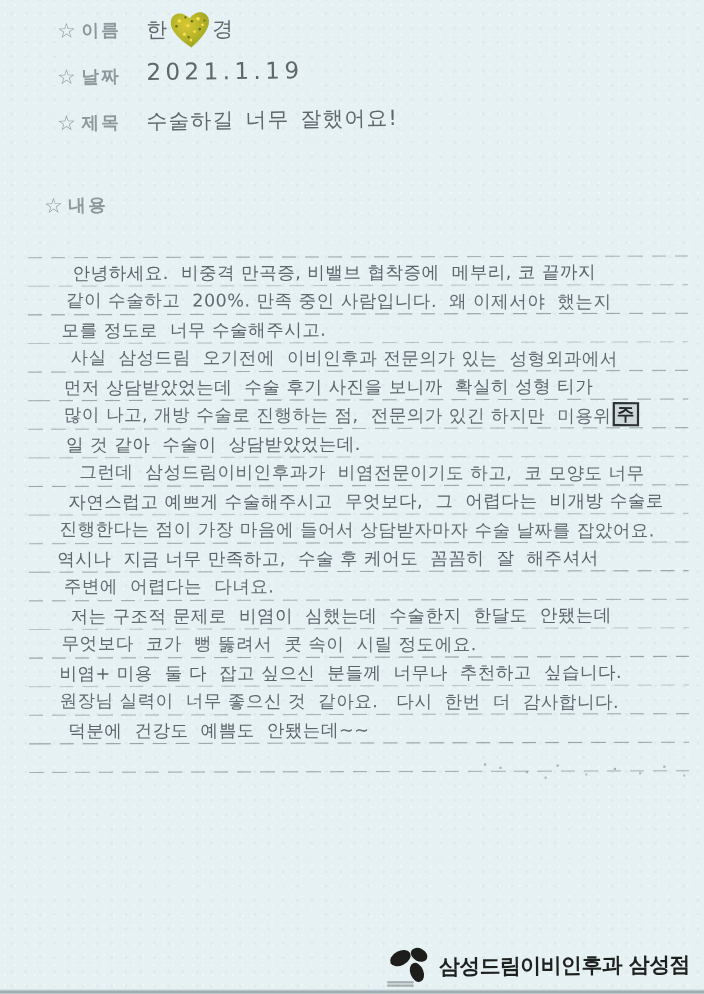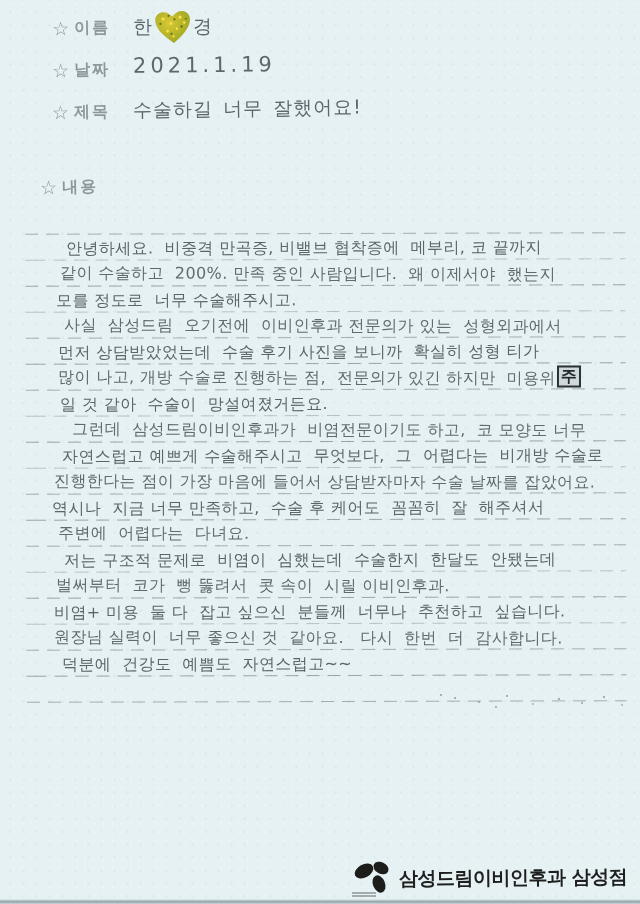--- a/index.html
+++ b/index.html
@@ -164,51 +164,51 @@
         <span>사실  삼성드림  오기전에  이비인후과 전문의가 있는  성형외과에서</span>
       </div>
       <div class="hline" style="top: 104px; padding-left: 10px;">
         <span>먼저 상담받았었는데  수술 후기 사진을 보니까  확실히 성형 티가</span>
       </div>
       <div class="hline" style="top: 130px; padding-left: 10px;">
         <span>많이 나고, 개방 수술로 진행하는 점,  전문의가 있긴 하지만  미용위</span>
         <span class="mark">주</span>
       </div>
       <div class="hline" style="top: 156px; padding-left: 12px;">
-        <span>일 것 같아  수술이  망설여졌거든요.</span>
+        <span>일 것 같아  수술이  상담받았었는데.</span>
       </div>
       <div class="hline" style="top: 182px; padding-left: 24px;">
         <span>그런데  삼성드림이비인후과가  비염전문이기도 하고,  코 모양도 너무</span>
       </div>
       <div class="hline" style="top: 208px; padding-left: 14px;">
         <span>자연스럽고 예쁘게 수술해주시고  무엇보다,  그  어렵다는  비개방 수술로</span>
       </div>
       <div class="hline" style="top: 234px; padding-left: 6px;">
         <span>진행한다는 점이 가장 마음에 들어서 상담받자마자 수술 날짜를 잡았어요.</span>
       </div>
       <div class="hline" style="top: 260px; padding-left: 4px;">
         <span>역시나  지금 너무 만족하고,  수술 후 케어도  꼼꼼히  잘  해주셔서</span>
       </div>
       <div class="hline" style="top: 286px; padding-left: 10px;">
         <span>주변에  어렵다는  다녀요.</span>
       </div>
       <div class="hline" style="top: 312px; padding-left: 16px;">
         <span>저는 구조적 문제로  비염이  심했는데  수술한지  한달도  안됐는데</span>
       </div>
       <div class="hline" style="top: 338px; padding-left: 8px;">
-        <span>벌써부터  코가  뻥 뚫려서  콧 속이  시릴 이비인후과.</span>
+        <span>무엇보다  코가  뻥 뚫려서  콧 속이  시릴 정도에요.</span>
       </div>
       <div class="hline" style="top: 364px; padding-left: 6px;">
         <span>비염+ 미용  둘 다  잡고 싶으신  분들께  너무나  추천하고  싶습니다.</span>
       </div>
       <div class="hline" style="top: 390px; padding-left: 6px;">
         <span>원장님 실력이  너무 좋으신 것  같아요.   다시  한번  더  감사합니다.</span>
       </div>
       <div class="hline" style="top: 416px; padding-left: 14px;">
-        <span>덕분에  건강도  예쁨도  자연스럽고~~</span>
+        <span>덕분에  건강도  예쁨도  안됐는데~~</span>
       </div>
     </div>
 
   <div class="speckles"></div>
 
   <div class="footer">
     <div class="logo-wrap">
       <svg width="44" height="42" viewBox="0 0 44 42">
         <g fill="#1d1d1b">
           <ellipse cx="12" cy="14" rx="10" ry="6.5" transform="rotate(-28 12 14)"></ellipse>

